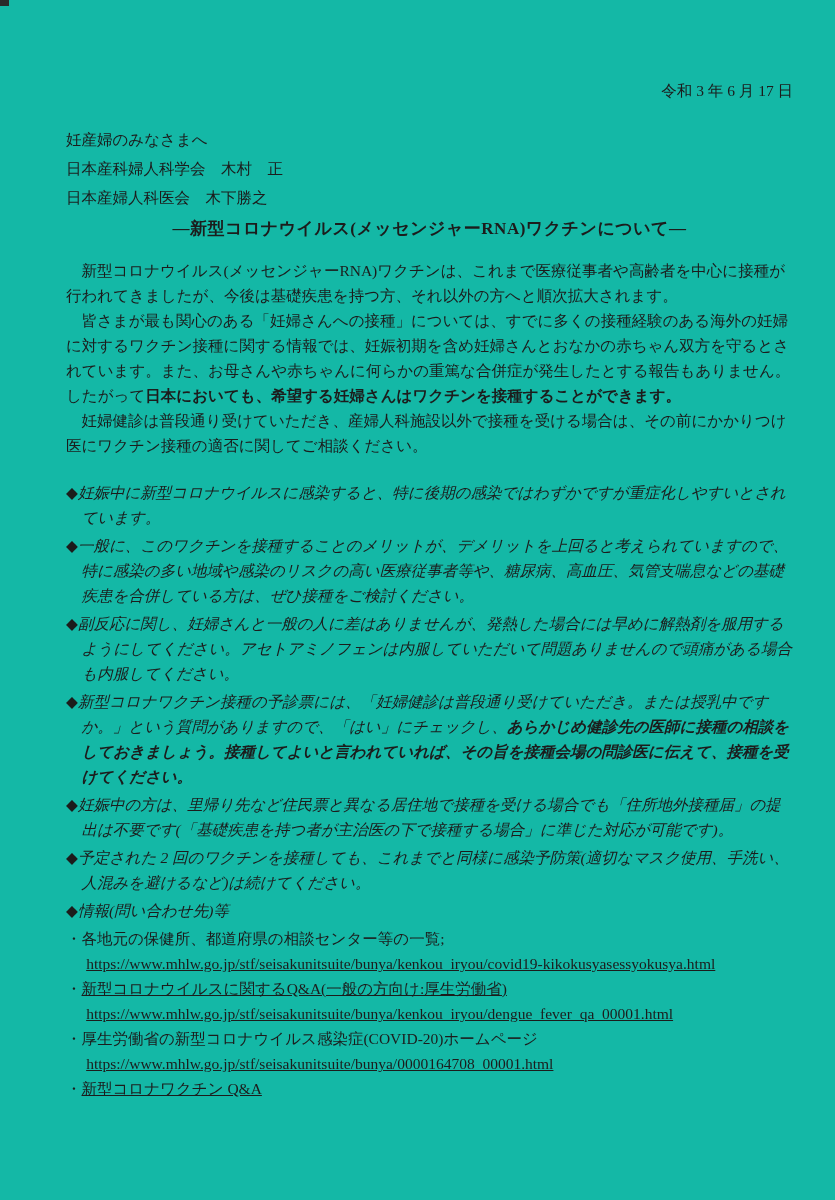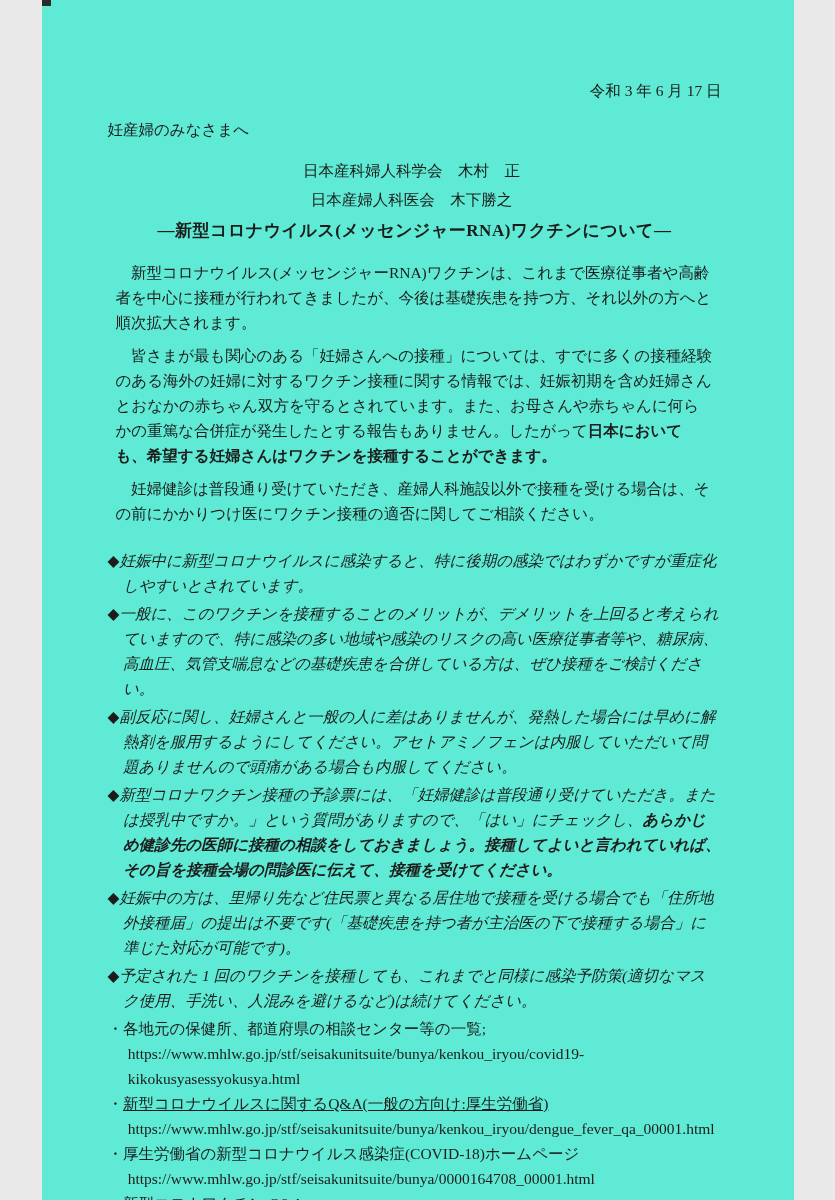--- a/index.html
+++ b/index.html
@@ -1,55 +1,56 @@
 <!DOCTYPE html>
 <html><head>
 <meta charset="utf-8">
 <style>
   html, body { margin: 0; padding: 0; background: #e9e9e9; }
   .page {
     position: relative;
-    width: 752px;
+    width: 835px;
     height: 1200px;
     margin: 0 auto;
-    background: #5eead4;
+    background: #14b8a6;
     color: #1c1c1c;
     font-family: "Liberation Serif", "DejaVu Serif", serif;
     font-size: 15.5px;
     line-height: 25px;
     box-sizing: border-box;
-    padding: 78px 72px 0 66px;
+    padding: 78px 42px 0 66px;
     overflow: hidden;
   }
   .artifact {
     position: absolute;
     left: 0; top: 0;
     width: 9px; height: 6px;
     background: #2a2a2a;
   }
   .doc-date { text-align: right; }
-  .salutation { margin-top: 14px; }
-  .signatures { text-align: center; margin-top: 14px; padding-right: 6px; }
+  .salutation { margin-top: 24px; }
+  .signatures { text-align: left; margin-top: 2px; padding-right: 6px; }
   .sig-line { line-height: 29px; }
   .doc-title {
     text-align: center;
     font-weight: bold;
     font-size: 17px;
     margin-top: 4px;
     letter-spacing: 0.5px;
   }
   .body-block { margin-top: 17px; }
-  .para { margin: 8px; text-indent: 1em; }
+  .para { margin: 0; text-indent: 1em; }
   .bullets { margin-top: 22px; font-style: italic; }
   .bullet { margin: 0 0 3px 0; padding-left: 1em; text-indent: -1em; }
   .bold { font-weight: bold; }
   .links { margin: 0; }
   .link-label { padding-left: 1em; text-indent: -1em; }
   .link-url {
     padding-left: 1.3em;
+    text-decoration: underline;
     cursor: pointer;
   }
   .u { text-decoration: underline; }
 </style>
 </head>
 <body>
 
 <div class="page">
   <div class="artifact"></div>
 
@@ -69,34 +70,35 @@
     <p class="para"><span><span>皆さまが最も関心のある「妊婦さんへの接種」については、すでに多くの接種経験のある海外の妊婦に対するワクチン接種に関する情報では、妊娠初期を含め妊婦さんとおなかの赤ちゃん双方を守るとされています。また、お母さんや赤ちゃんに何らかの重篤な合併症が発生したとする報告もありません。したがって</span><span class="bold">日本においても、希望する妊婦さんはワクチンを接種することができます。</span></span></p>
     <p class="para"><span><span>妊婦健診は普段通り受けていただき、産婦人科施設以外で接種を受ける場合は、その前にかかりつけ医にワクチン接種の適否に関してご相談ください。</span></span></p>
   </div>
 
   <div class="bullets">
     <div class="bullet"><span>◆</span><span><span>妊娠中に新型コロナウイルスに感染すると、特に後期の感染ではわずかですが重症化しやすいとされています。</span></span></div>
     <div class="bullet"><span>◆</span><span><span>一般に、このワクチンを接種することのメリットが、デメリットを上回ると考えられていますので、特に感染の多い地域や感染のリスクの高い医療従事者等や、糖尿病、高血圧、気管支喘息などの基礎疾患を合併している方は、ぜひ接種をご検討ください。</span></span></div>
     <div class="bullet"><span>◆</span><span><span>副反応に関し、妊婦さんと一般の人に差はありませんが、発熱した場合には早めに解熱剤を服用するようにしてください。アセトアミノフェンは内服していただいて問題ありませんので頭痛がある場合も内服してください。</span></span></div>
     <div class="bullet"><span>◆</span><span><span>新型コロナワクチン接種の予診票には、「妊婦健診は普段通り受けていただき。または授乳中ですか。」という質問がありますので、「はい」にチェックし、</span><span class="bold">あらかじめ健診先の医師に接種の相談をしておきましょう。接種してよいと言われていれば、その旨を接種会場の問診医に伝えて、接種を受けてください。</span></span></div>
     <div class="bullet"><span>◆</span><span><span>妊娠中の方は、里帰り先など住民票と異なる居住地で接種を受ける場合でも「住所地外接種届」の提出は不要です(「基礎疾患を持つ者が主治医の下で接種する場合」に準じた対応が可能です)。</span></span></div>
-    <div class="bullet"><span>◆</span><span><span>予定された 1 回のワクチンを接種しても、これまでと同様に感染予防策(適切なマスク使用、手洗い、人混みを避けるなど)は続けてください。</span></span></div>
+    <div class="bullet"><span>◆</span><span><span>予定された 2 回のワクチンを接種しても、これまでと同様に感染予防策(適切なマスク使用、手洗い、人混みを避けるなど)は続けてください。</span></span></div>
+    <div class="bullet"><span>◆</span><span><span>情報(問い合わせ先)等</span></span></div>
   </div>
 
   <div class="links">
     <div class="link-item">
       <div class="link-label"><span>・</span><span>各地元の保健所、都道府県の相談センター等の一覧;</span></div>
       <div class="link-url">https://www.mhlw.go.jp/stf/seisakunitsuite/bunya/kenkou_iryou/covid19-kikokusyasessyokusya.html</div>
     </div>
     <div class="link-item">
       <div class="link-label"><span>・</span><span class="u">新型コロナウイルスに関するQ&amp;A(一般の方向け:厚生労働省)</span></div>
       <div class="link-url">https://www.mhlw.go.jp/stf/seisakunitsuite/bunya/kenkou_iryou/dengue_fever_qa_00001.html</div>
     </div>
     <div class="link-item">
-      <div class="link-label"><span>・</span><span>厚生労働省の新型コロナウイルス感染症(COVID-18)ホームページ</span></div>
+      <div class="link-label"><span>・</span><span>厚生労働省の新型コロナウイルス感染症(COVID-20)ホームページ</span></div>
       <div class="link-url">https://www.mhlw.go.jp/stf/seisakunitsuite/bunya/0000164708_00001.html</div>
     </div>
     <div class="link-item">
     </div>
     <div class="link-item">
       <div class="link-label"><span>・</span><span class="u">新型コロナワクチン Q&amp;A</span></div>
 
     </div>
   </div>
 

